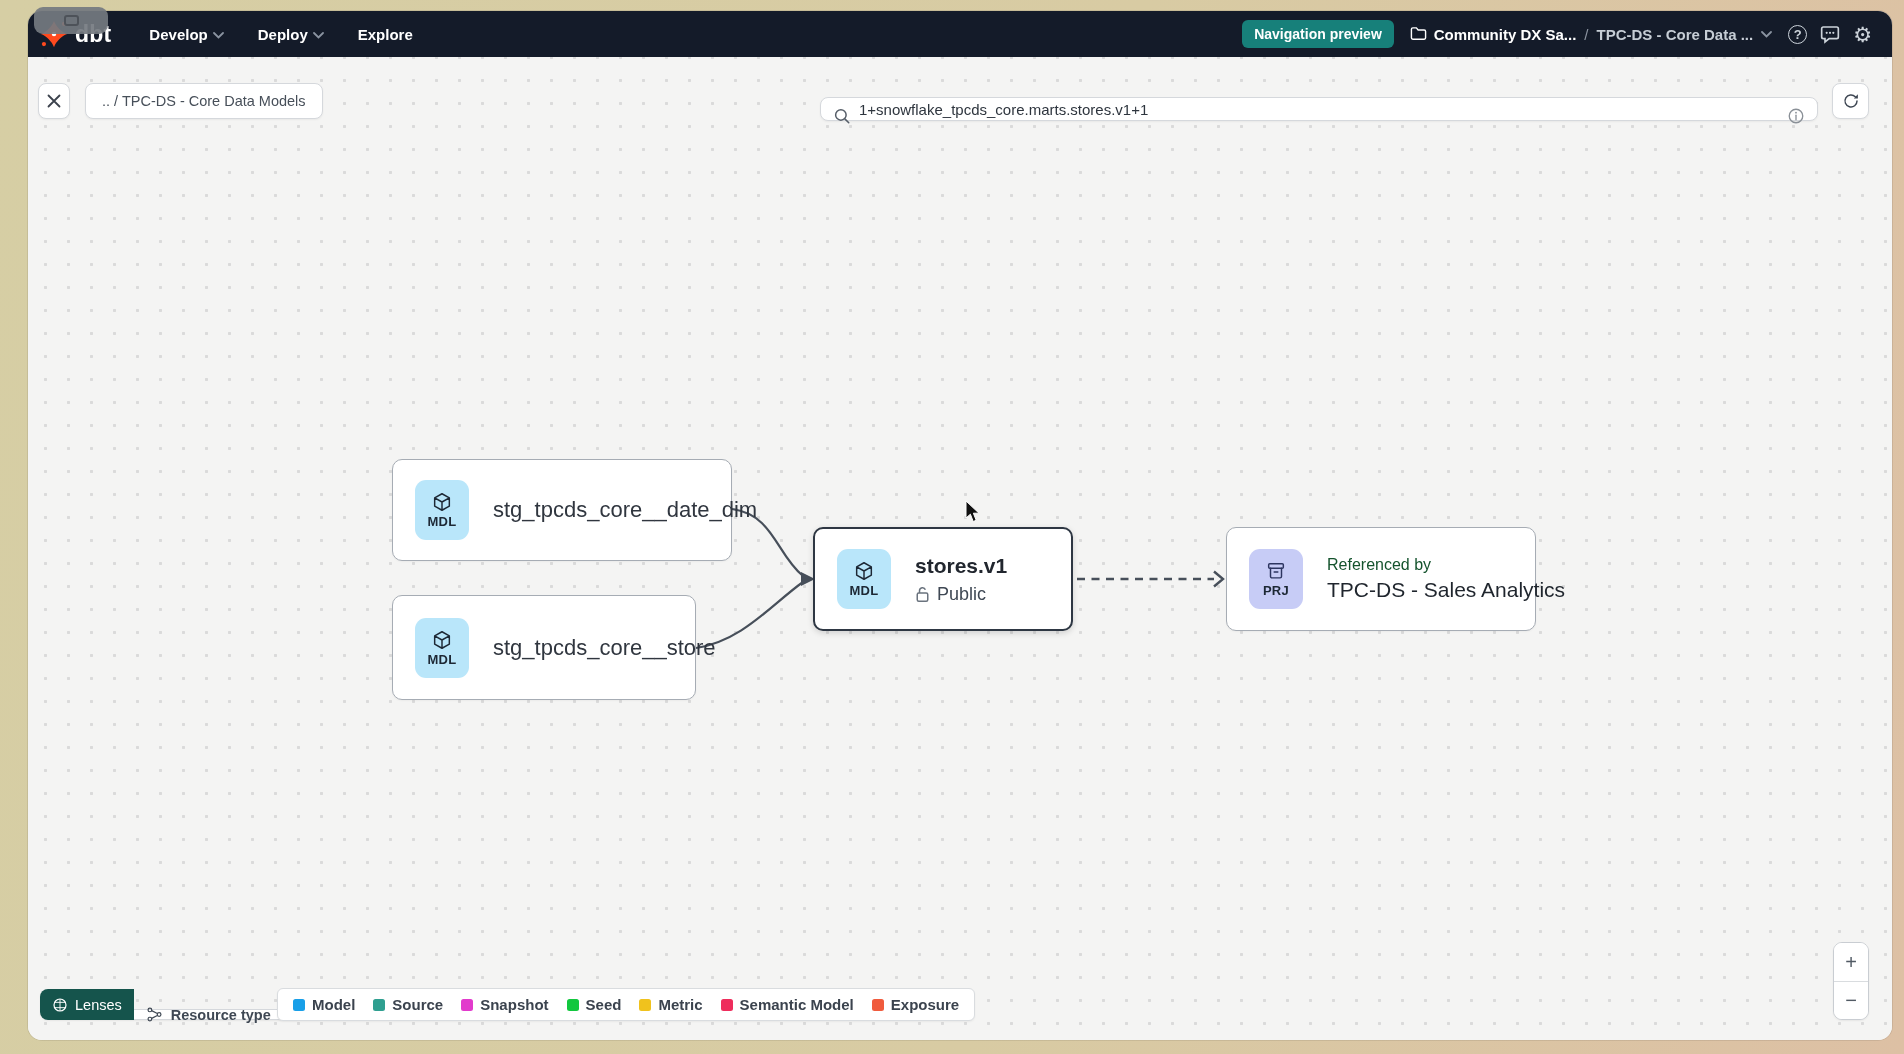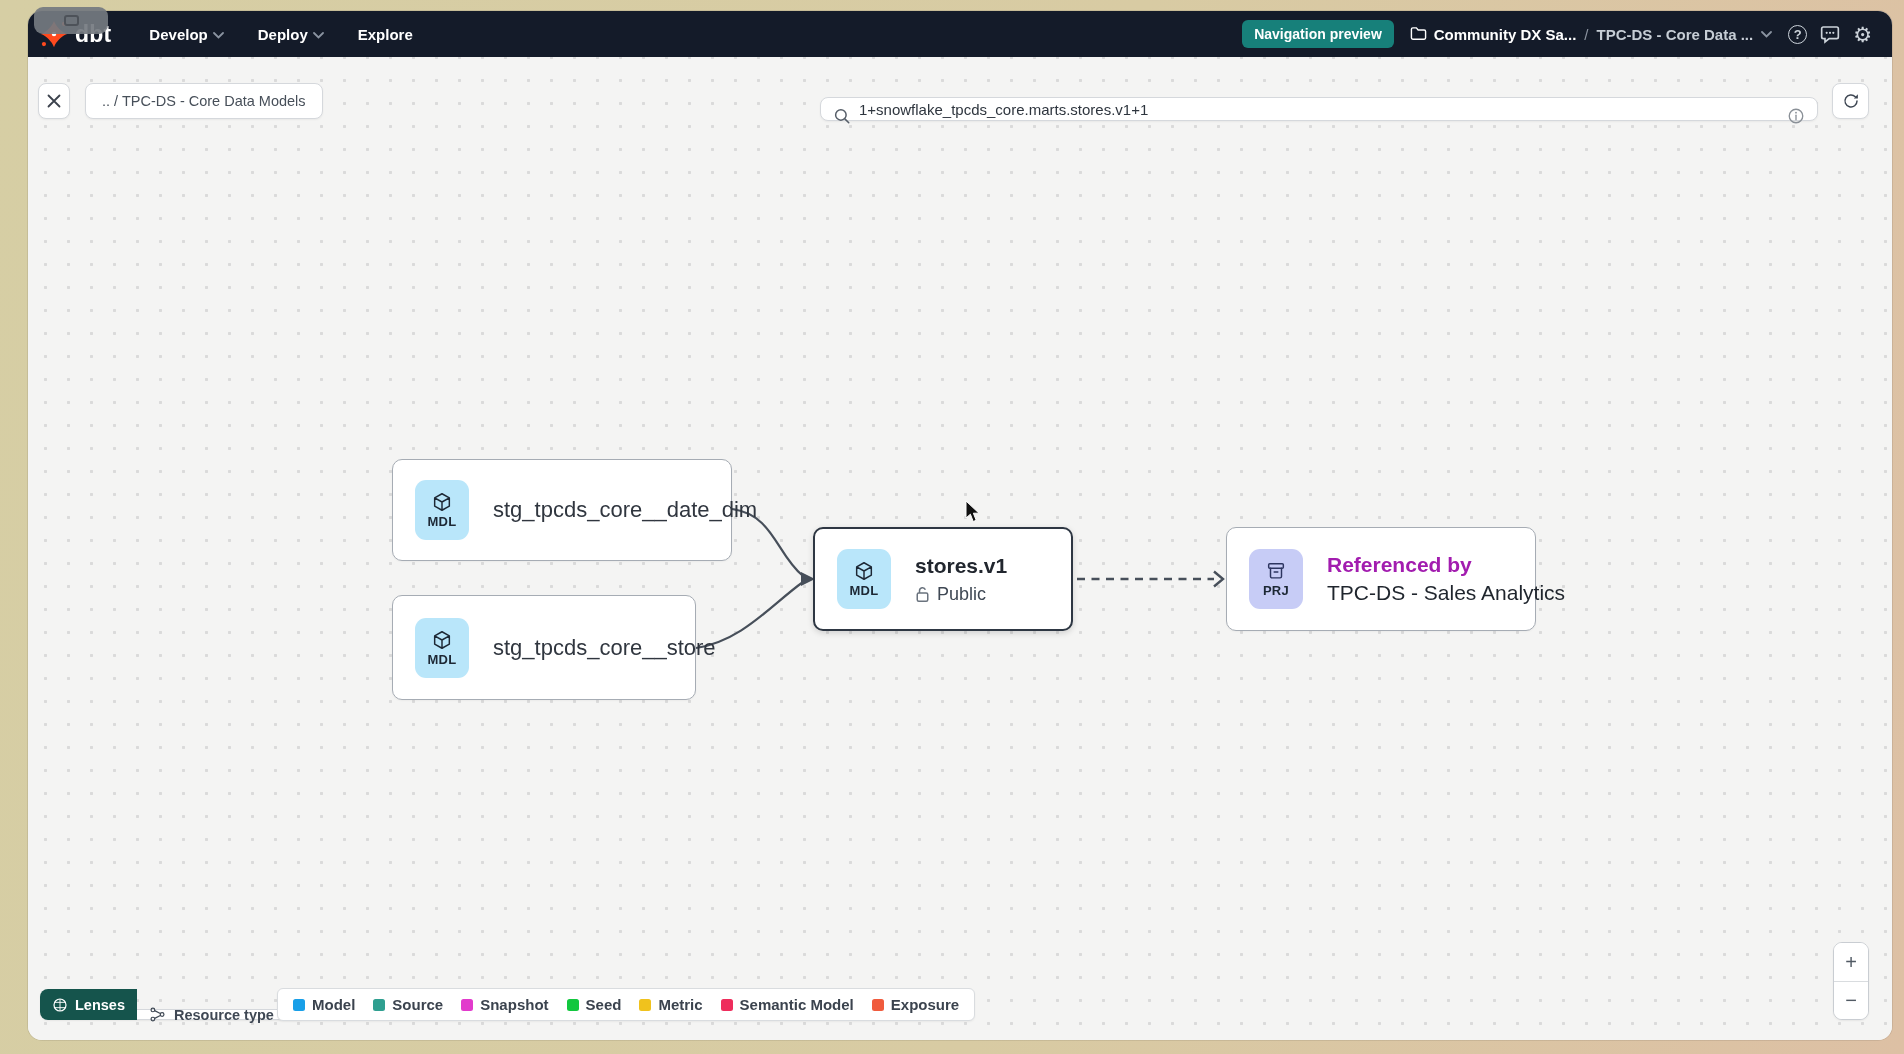--- a/index.html
+++ b/index.html
@@ -65,30 +65,30 @@
   .node.selected { border:2.5px solid #2e3743; box-shadow:0 2px 6px rgba(0,0,0,.15); }
   .badge { width:54px; height:60px; border-radius:11px; display:flex; flex-direction:column;
     align-items:center; justify-content:center; gap:1px; flex:none; }
   .badge.mdl { background:#b9e6fa; }
   .badge.prj { background:#c7ccf6; }
   .badge .btxt { font-size:13px; font-weight:700; color:#1d2835; letter-spacing:.3px; }
   .node-label { font-size:22px; color:#30363f; font-weight:500; white-space:nowrap; }
   .node-title { font-size:21px; color:#21262e; font-weight:600; }
   .node-sub { display:flex; align-items:center; gap:7px; margin-top:6px;
     font-size:18px; color:#3f4854; }
-  .node-kicker { font-size:21px; color:#a21caf; font-weight:700; }
+  .node-kicker { font-size:16px; color:#14532d; font-weight:400; }
   .node-big { font-size:21px; color:#1f252d; font-weight:500; margin-top:4px; white-space:nowrap; }
 
   .cursor { position:absolute; z-index:30; }
 
   
   .ft-group { position:absolute; left:12px; bottom:20px; display:flex; height:31px;
     border-radius:8px; box-shadow:0 1px 2px rgba(0,0,0,.06); }
   .lenses-btn { display:flex; align-items:center; gap:7px; background:#15544c; color:#fff;
-    font-size:14.5px; font-weight:700; padding:0 12px; border-radius:8px 0 0 8px; cursor:pointer; }
+    font-size:14.5px; font-weight:400; padding:0 12px; border-radius:8px 0 0 8px; cursor:pointer; }
   .rtype-btn { display:flex; align-items:center; gap:8px; background:#fff; color:#3f4854;
     font-size:14.5px; font-weight:600; padding:0 12px; border:1px solid #d5d8dc; border-left:none;
     border-radius:0 8px 8px 0; cursor:pointer;margin-top:20px; }
   .legend { position:absolute; left:249px; bottom:19px; height:33px; background:#fff;
     border:1px solid #d9dcdf; border-radius:6px; display:flex; align-items:center;
     gap:18px; padding:0 15px; box-shadow:0 1px 2px rgba(0,0,0,.05); }
   .legend-item { display:flex; align-items:center; gap:7px; }
   .legend-swatch { width:12px; height:12px; border-radius:2.5px; display:inline-block; }
   .legend-label { font-size:15px; font-weight:600; color:#3b434e; }
   .zoom-ctl { position:absolute; right:23px; bottom:20px; width:36px; background:#fff;

